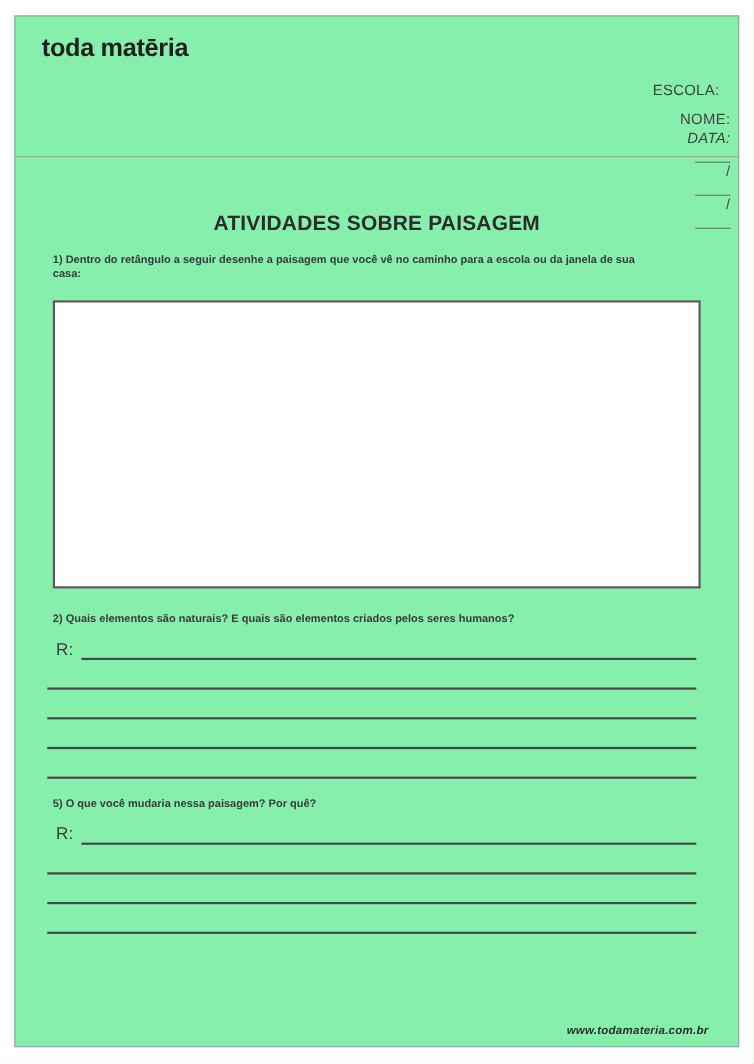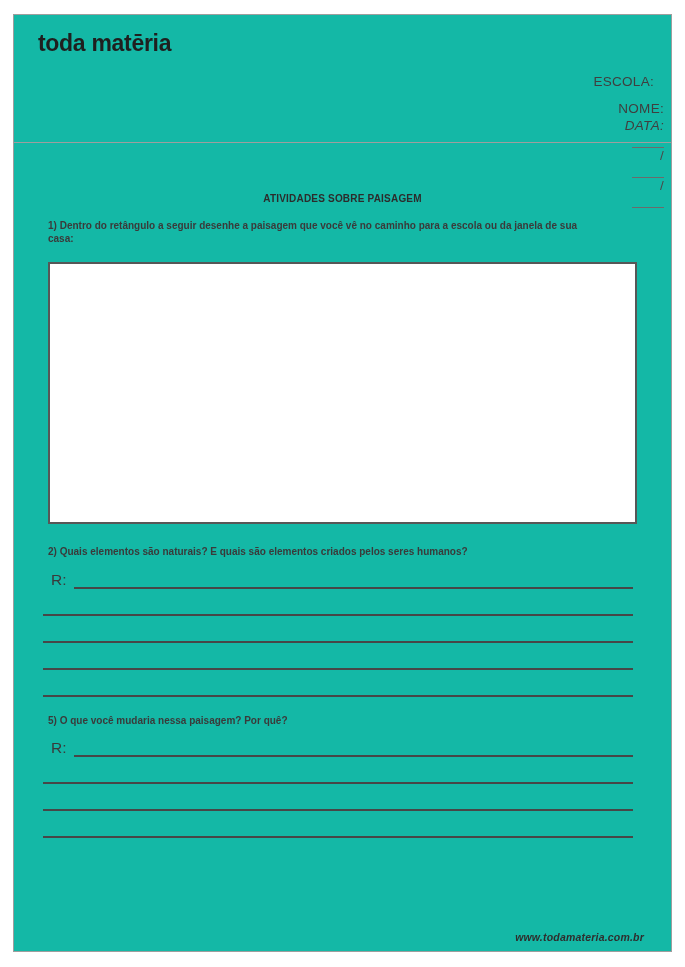--- a/index.html
+++ b/index.html
@@ -1,42 +1,42 @@
 <!DOCTYPE html>
 <html><head>
 <meta charset="utf-8">
 <style>
   * { margin:0; padding:0; box-sizing:border-box; }
   html,body { width:685px; height:967px; background:#ffffff;
               font-family:"Liberation Sans", sans-serif; }
   .page-box {
     position:absolute; left:13px; top:14px;
     width:659px; height:938px;
-    border:1px solid #9e9e9e; background:#14b8a6;
+    border:1px solid #9e9e9e; background:#86efac;
   }
   
   .header { position:relative; height:128px; border-bottom:1px solid #9e9e9e; }
   .logo {
     position:absolute; left:24px; top:15px;
     font-size:23px; font-weight:700; letter-spacing:-0.3px; color:#1f1f1f;
   }
   .fill-row {
     position:absolute; display:flex; align-items:flex-end;
     font-size:13.5px; color:#3f3f3f; letter-spacing:0.3px;flex-direction:column;
   }
   .escola-row { left:27px; right:17px; top:59px; }
   .nome-row   { left:27px; right:7px;  top:86px; }
   .h-line { flex:1; margin-left:9px; height:15px; border-bottom:2px solid #a9a9a9; }
   .date-label { margin-left:14px;font-style:italic; }
   .date-seg { width:32px; height:15px; margin-left:9px; border-bottom:1.5px solid #6b6b6b; }
   .slash { margin-left:5px; color:#4a4a4a; }
   
   .title {
     margin-top:50px; text-align:center;
-    font-size:10px; font-weight:700; color:#2c2c2c; letter-spacing:0.2px;
+    font-size:19px; font-weight:700; color:#2c2c2c; letter-spacing:0.2px;
   }
   .q {
     margin:16px 38px 0 34px; max-width:545px;
     font-size:10px; line-height:1.25; color:#3a3a3a;font-weight:bold;
   }
   .q2 { margin-top:22px; }
   .q3 { margin-top:18px; }
   .draw-box {
     margin:17px 34px 0 34px; height:262px;
     border:2px solid #575757; background:#fff;

